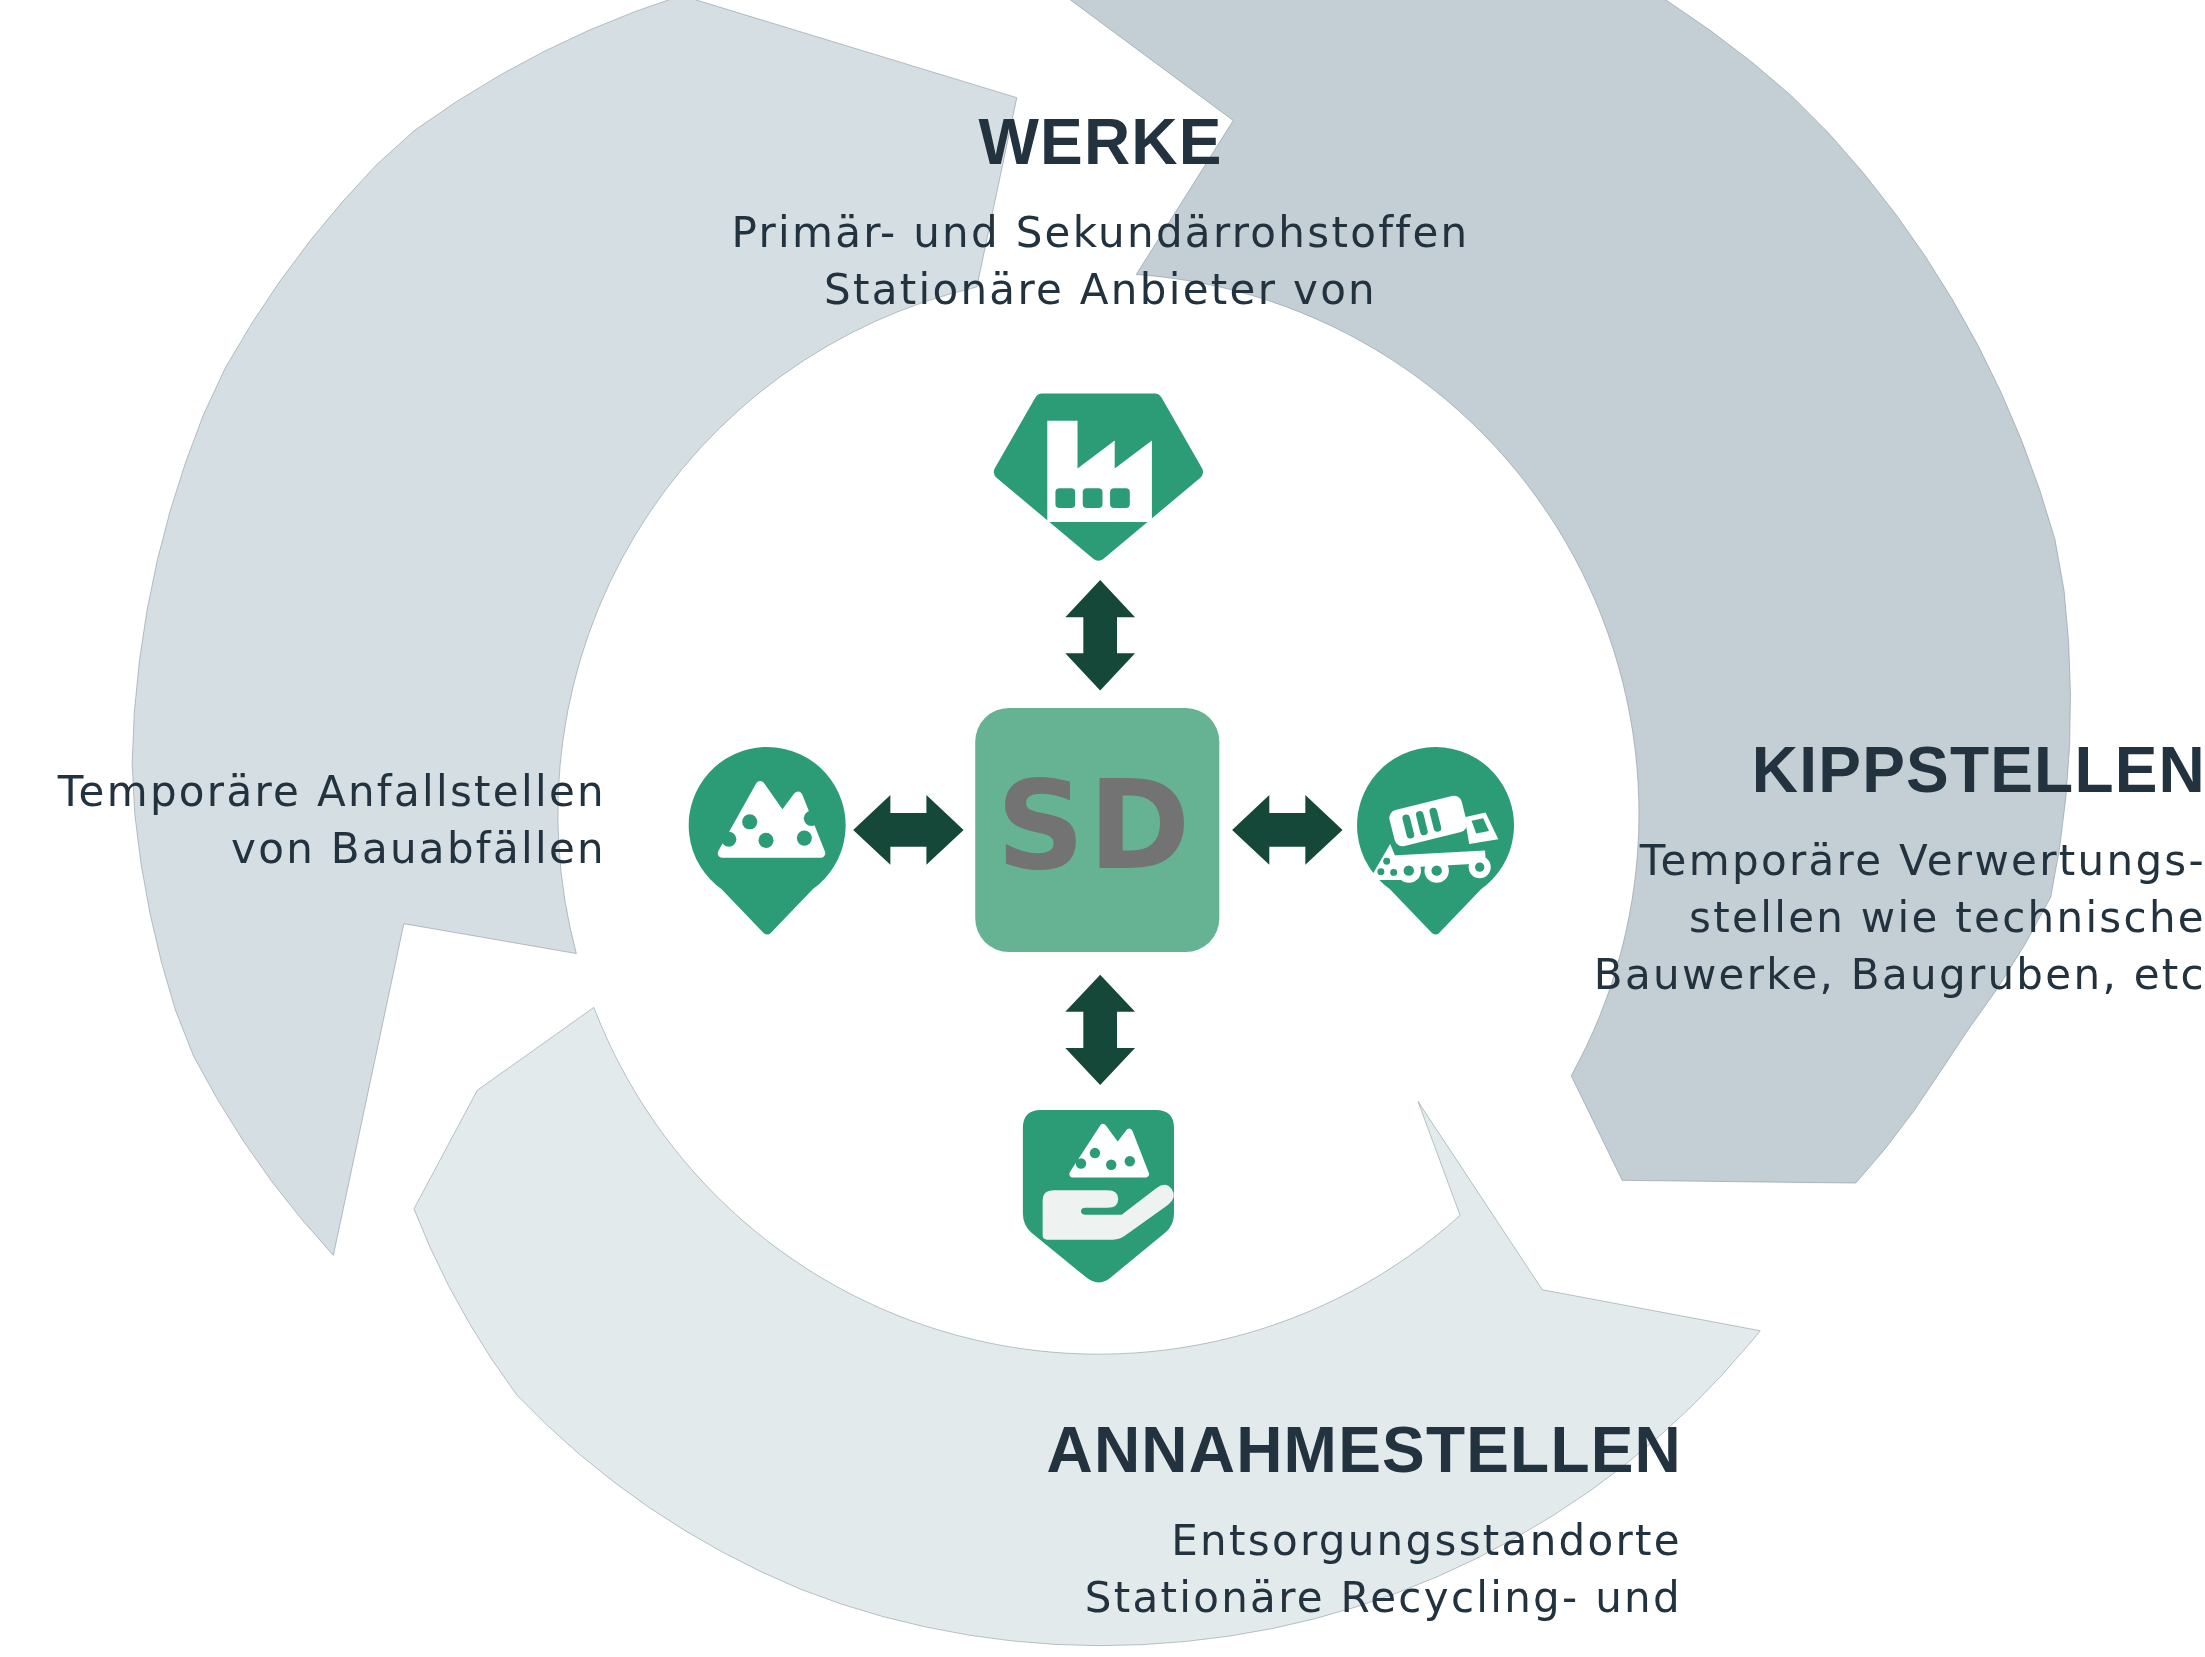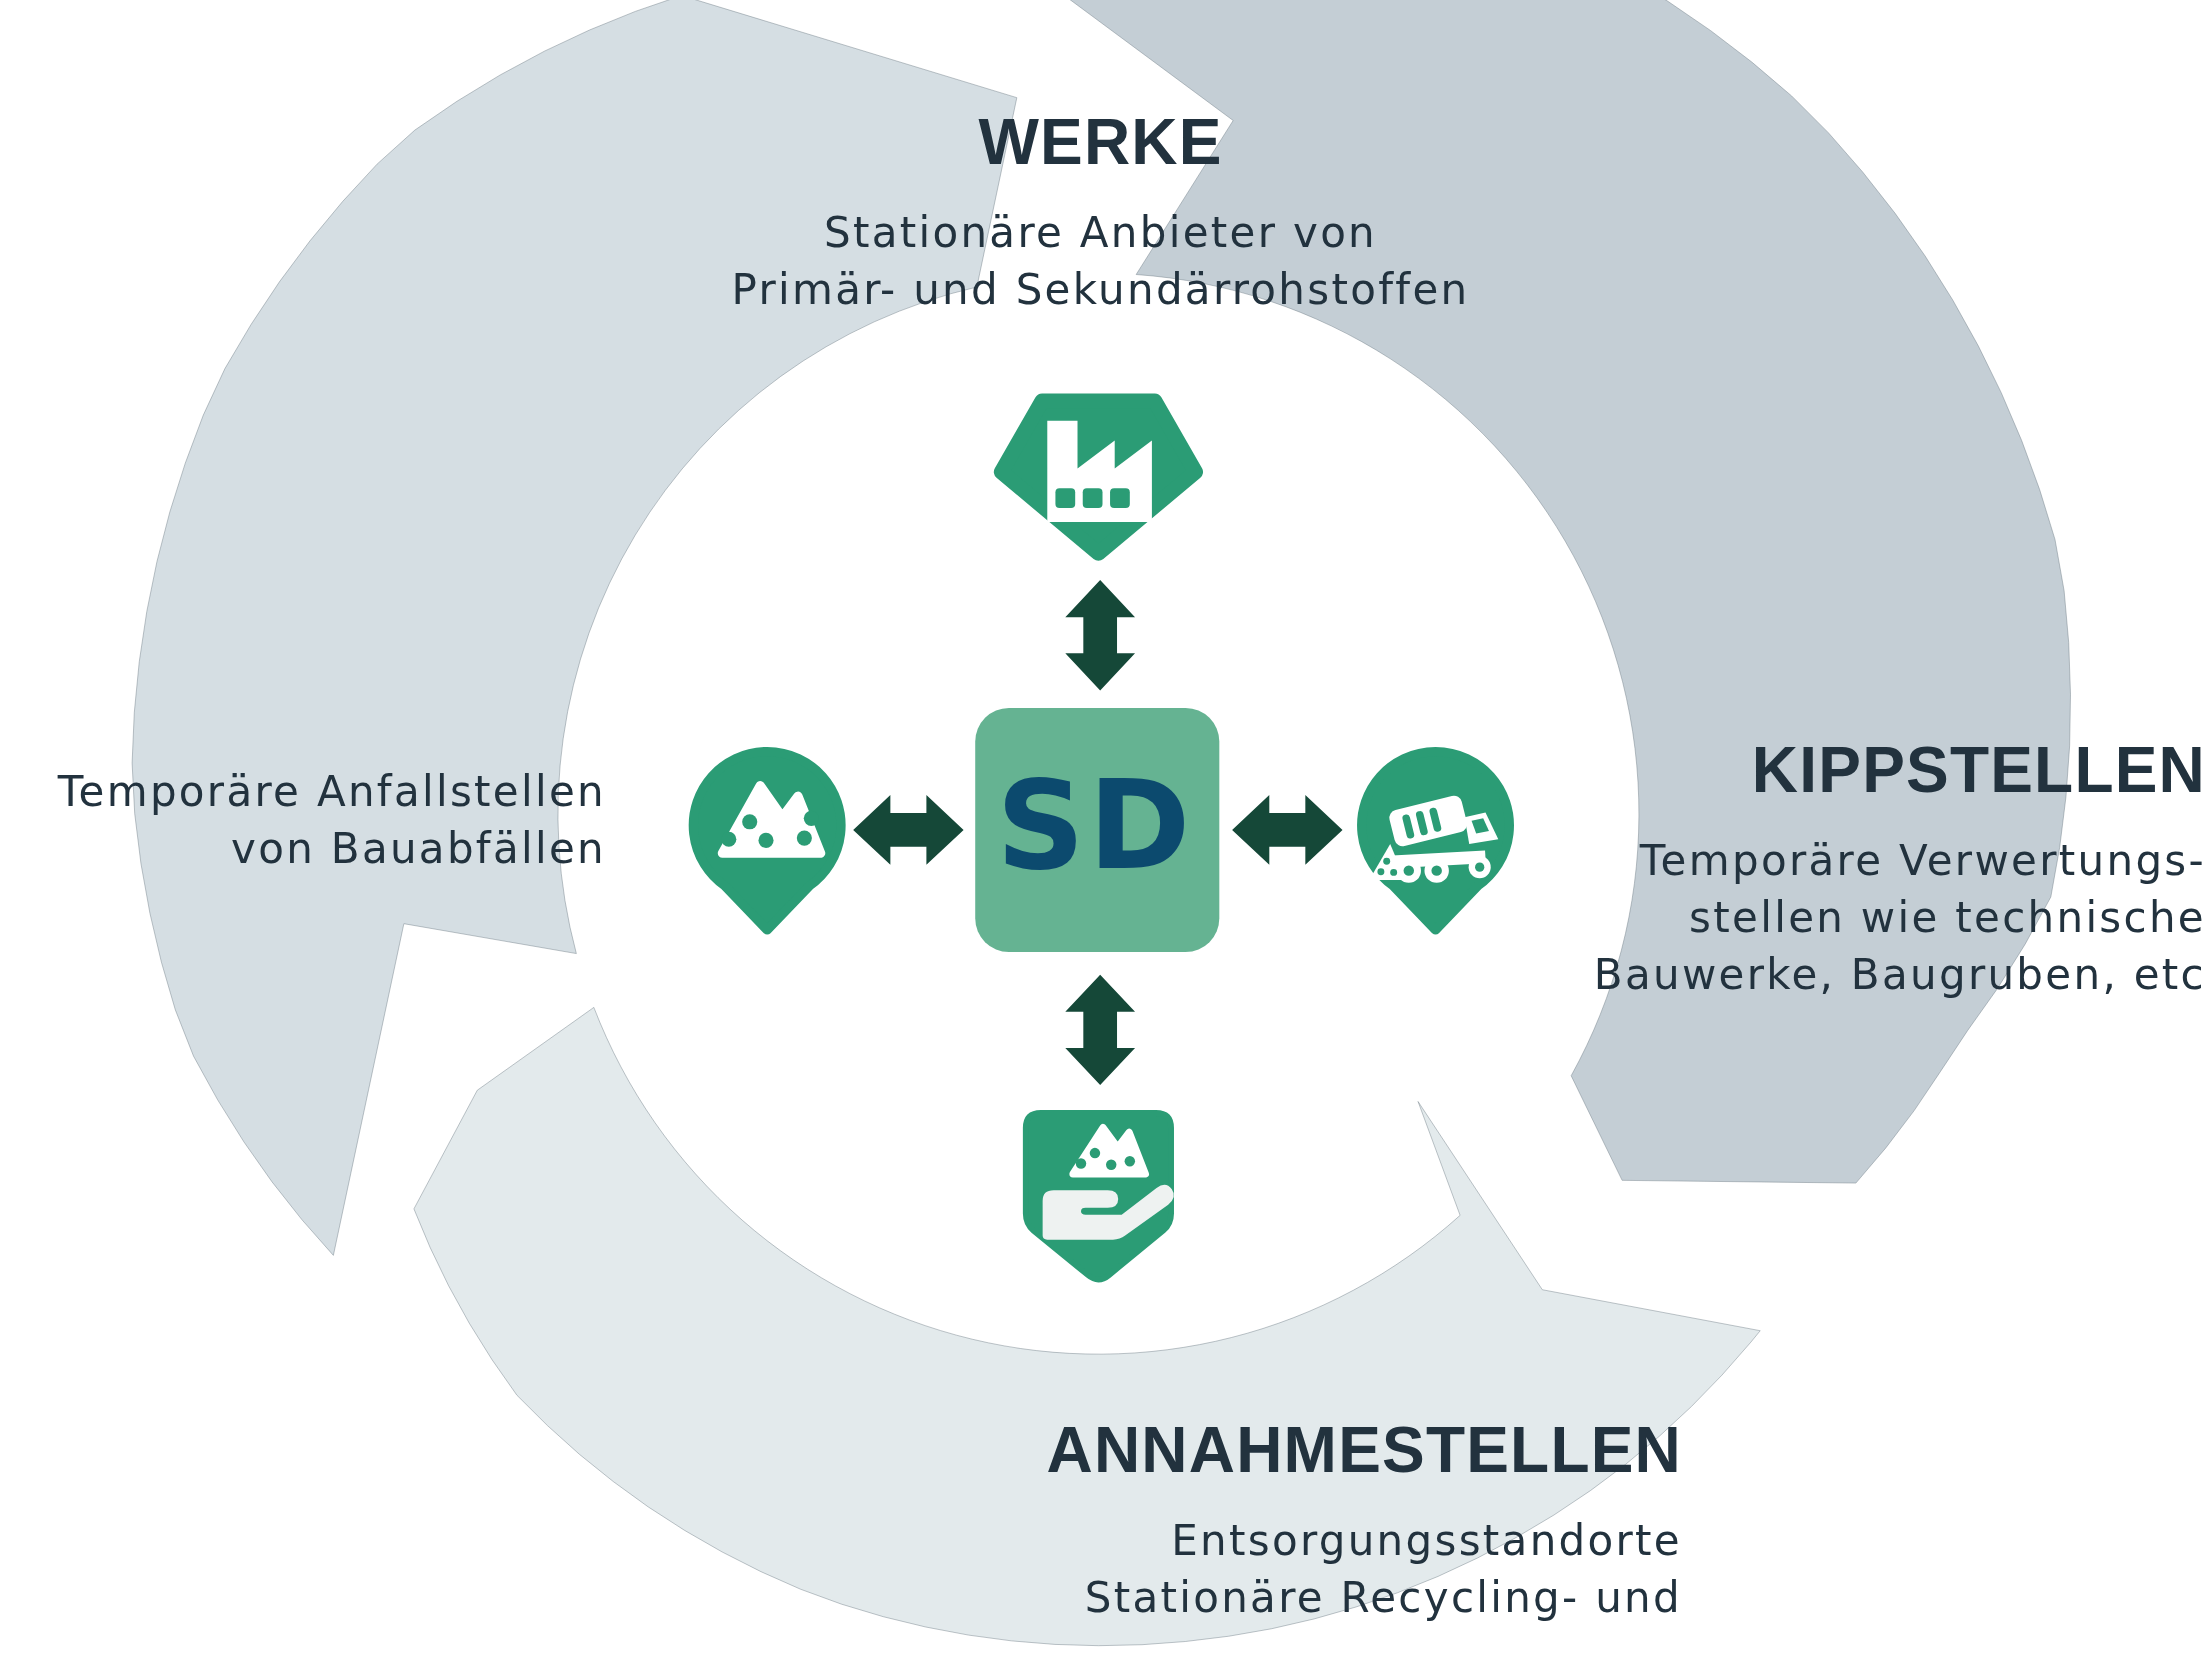--- a/index.html
+++ b/index.html
@@ -9,21 +9,21 @@
   .block{position:absolute;color:var(--txt);}
   .title{font-family:"Liberation Sans",sans-serif;font-weight:700;
          font-size:64px;line-height:69px;letter-spacing:1.2px;}
   .desc{font-size:42px;line-height:57px;letter-spacing:2.3px;margin-top:27px;}
   #blk-werke{left:519px;top:108px;width:1163px;text-align:center;}
   #blk-haufwerke{left:0px;top:736px;width:606px;text-align:right;}
   #blk-kippstellen{left:1568px;top:736px;width:638px;text-align:right;}
   #blk-annahmestellen{left:519px;top:1416px;width:1163px;text-align:right;}
   #sd-label{position:absolute;left:975px;top:703px;width:240px;height:244px;
             display:flex;align-items:center;justify-content:center;
-            font-weight:700;font-size:123px;letter-spacing:3.5px;color:#0c4a6e;}
+            font-weight:700;font-size:123px;letter-spacing:3.5px;color:#737373;}
 </style>
 </head>
 <body>
 
 <div id="stage">
 
   <svg id="diagram-svg" viewBox="0 0 3794 2851">
     <g id="arcs">
         <path d="M991.7,1640.7A930 930 0 0 1 1680.8,493.8L1749.6,168.0L1172.7,-7.8L1093.1,19.6L1014.3,51.6L936.8,88.0L860.7,128.9L786.3,174.2L713.8,223.8L648.8,282.4L589.4,346.8L533.4,414.3L480.8,484.9L432.0,558.2L387.0,634.2L349.8,714.2L318.8,796.9L292.2,880.9L270.1,966.0L252.6,1052.0L239.6,1138.6L231.1,1225.6L227.3,1312.9L231.8,1400.0L242.6,1486.3L258.0,1571.5L277.7,1655.4L301.7,1737.6L333.0,1817.2L374.5,1892.4L419.5,1964.5L467.8,2033.2L519.3,2098.4L573.6,2160.0L694.9,1589.3Z" fill="#d5dee3" stroke="#6b7a83" stroke-opacity="0.5" stroke-width="1.5"></path>
         <path d="M1954.9,472.3A930 930 0 0 1 2703.4,1850.9L2791.1,2030.9L3193.3,2035.6L3244.8,1975.1L3293.6,1910.9L3339.2,1843.1L3385.7,1772.9L3437.0,1700.7L3484.8,1624.1L3528.7,1543.4L3544.0,1457.8L3554.8,1370.9L3561.1,1283.1L3562.6,1194.6L3559.5,1105.6L3551.6,1016.4L3535.9,928.1L3509.5,842.4L3478.6,758.1L3443.4,675.6L3403.9,595.0L3360.2,516.6L3312.5,440.5L3260.8,367.0L3205.3,296.3L3146.2,228.6L3082.7,165.0L3014.2,106.7L2943.0,52.3L2869.1,1.7L2792.8,-44.8L2714.4,-87.2L2634.0,-125.3L2551.8,-159.2L2468.2,-188.6L2383.3,-213.5L2296.4,-230.1L2207.7,-234.4L2119.6,-233.9L2032.5,-228.8L1946.5,-219.0L1862.0,-204.8L1779.1,-186.1L1698.1,-163.3L1645.2,-145.7L2121.8,207.3Z" fill="#c4ced5" stroke="#6b7a83" stroke-opacity="0.5" stroke-width="1.5"></path>
@@ -98,22 +98,22 @@
       Q1860,2090 1868,2090 L1930,2090 L1990,2044 Q2006,2032 2016,2046 Q2026,2060 2010,2073
       L1936,2126 Q1927,2133 1915,2133 L1802,2133 Q1794,2133 1794,2126 Z"></path>
   </g>
 </g>
       </g>
   </svg>
 
   <div class="block" id="blk-werke">
     <div class="title">WERKE</div>
     <div class="desc">
+      <div>Primär- und Sekundärrohstoffen</div>
       <div>Stationäre Anbieter von</div>
-      <div>Primär- und Sekundärrohstoffen</div>
     </div>
   </div>
 
   <div class="block" id="blk-haufwerke">
     <div class="desc">
       <div>Temporäre Anfallstellen</div>
       <div>von Bauabfällen</div>
     </div>
   </div>
 

